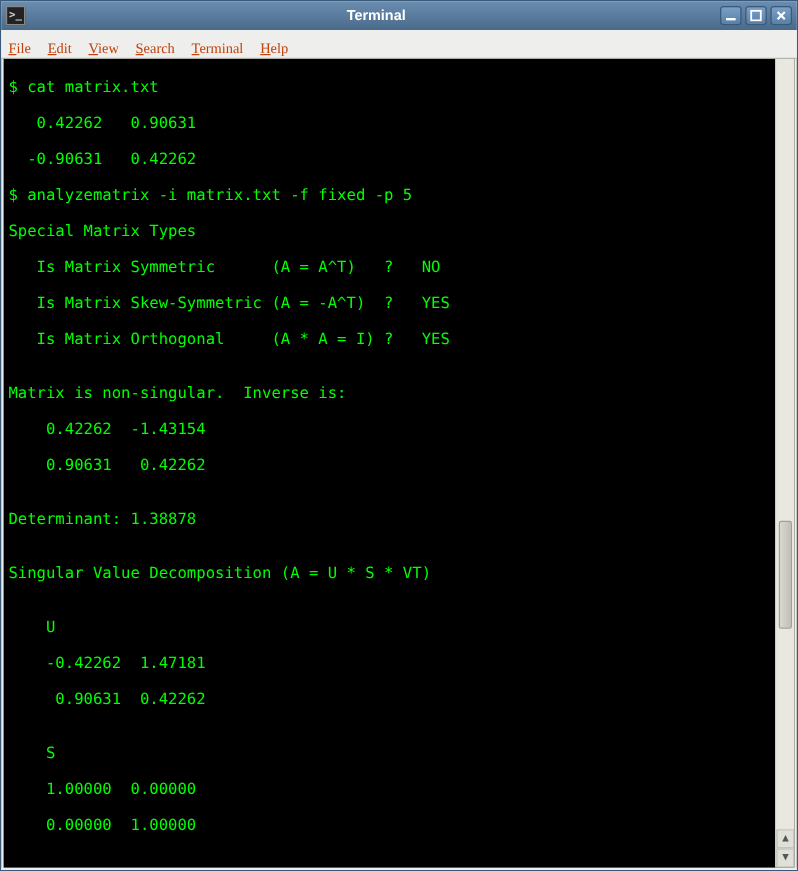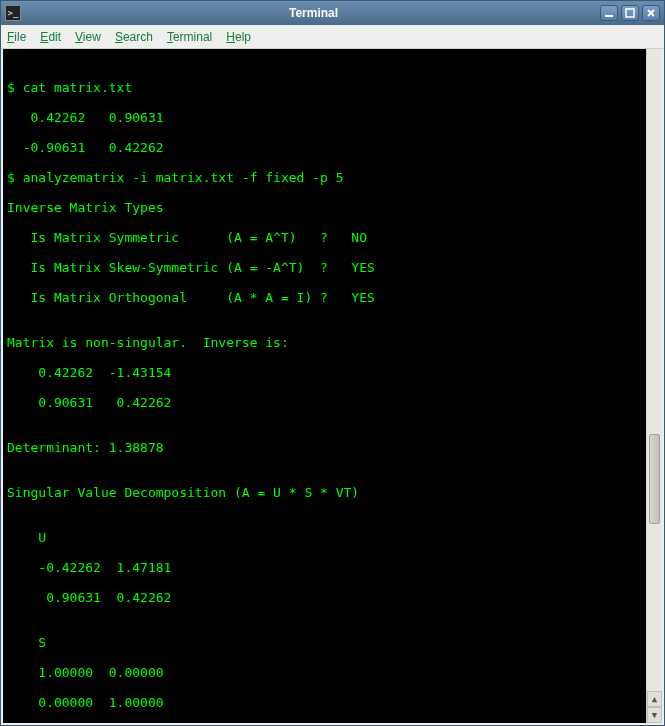--- a/index.html
+++ b/index.html
@@ -61,38 +61,39 @@
     align-items: center;
     justify-content: center;
     cursor: pointer;
   }
   .titlebar .ctrl svg { display: block; }
   .menubar {
     height: 24px;
     background: #eeeeec;
     border-bottom: 1px solid #d0d0c8;
     display: flex;
-    align-items: center;
+    align-items: flex-end;
     padding: 0 6px;
     font-size: 12px;
-    color: #15803d;
+    color: #c2410c;
     gap: 14px;
+    font-family: Liberation Serif, serif;
   }
   .menubar .menu-item {
     cursor: pointer;
   }
   .menubar .menu-item .ul { text-decoration: underline; }
   .terminal {
     flex: 1;
     background: #000;
     color: #00ff00;
     font-family: "DejaVu Sans Mono", "Liberation Mono", monospace;
     font-size: 13px;
     line-height: 15px;
-    padding: 16px 4px;
+    padding: 2px 4px;
     white-space: pre;
     overflow: hidden;
     position: relative;
     border: 2px solid #eeeeec;
     border-top: none;
   }
   .terminal .line { white-space: pre; }
   .scrollbar {
     position: absolute;
     right: 0;
@@ -164,21 +165,21 @@
     <span class="menu-item"><span class="ul">S</span>earch</span>
     <span class="menu-item"><span class="ul">T</span>erminal</span>
     <span class="menu-item"><span class="ul">H</span>elp</span>
   </div>
 
   <div class="terminal">
 <div class="line">$ cat matrix.txt</div>
 <div class="line">   0.42262   0.90631</div>
 <div class="line">  -0.90631   0.42262</div>
 <div class="line">$ analyzematrix -i matrix.txt -f fixed -p 5</div>
-<div class="line">Inverse Matrix Types</div>
+<div class="line">Special Matrix Types</div>
 <div class="line">   Is Matrix Symmetric      (A = A^T)   ?   NO</div>
 <div class="line">   Is Matrix Skew-Symmetric (A = -A^T)  ?   YES</div>
 <div class="line">   Is Matrix Orthogonal     (A * A = I) ?   YES</div>
 <div class="line"></div>
 <div class="line">Matrix is non-singular.  Inverse is:</div>
 <div class="line">    0.42262  -1.43154</div>
 <div class="line">    0.90631   0.42262</div>
 <div class="line"></div>
 <div class="line">Determinant: 1.38878</div>
 <div class="line"></div>

